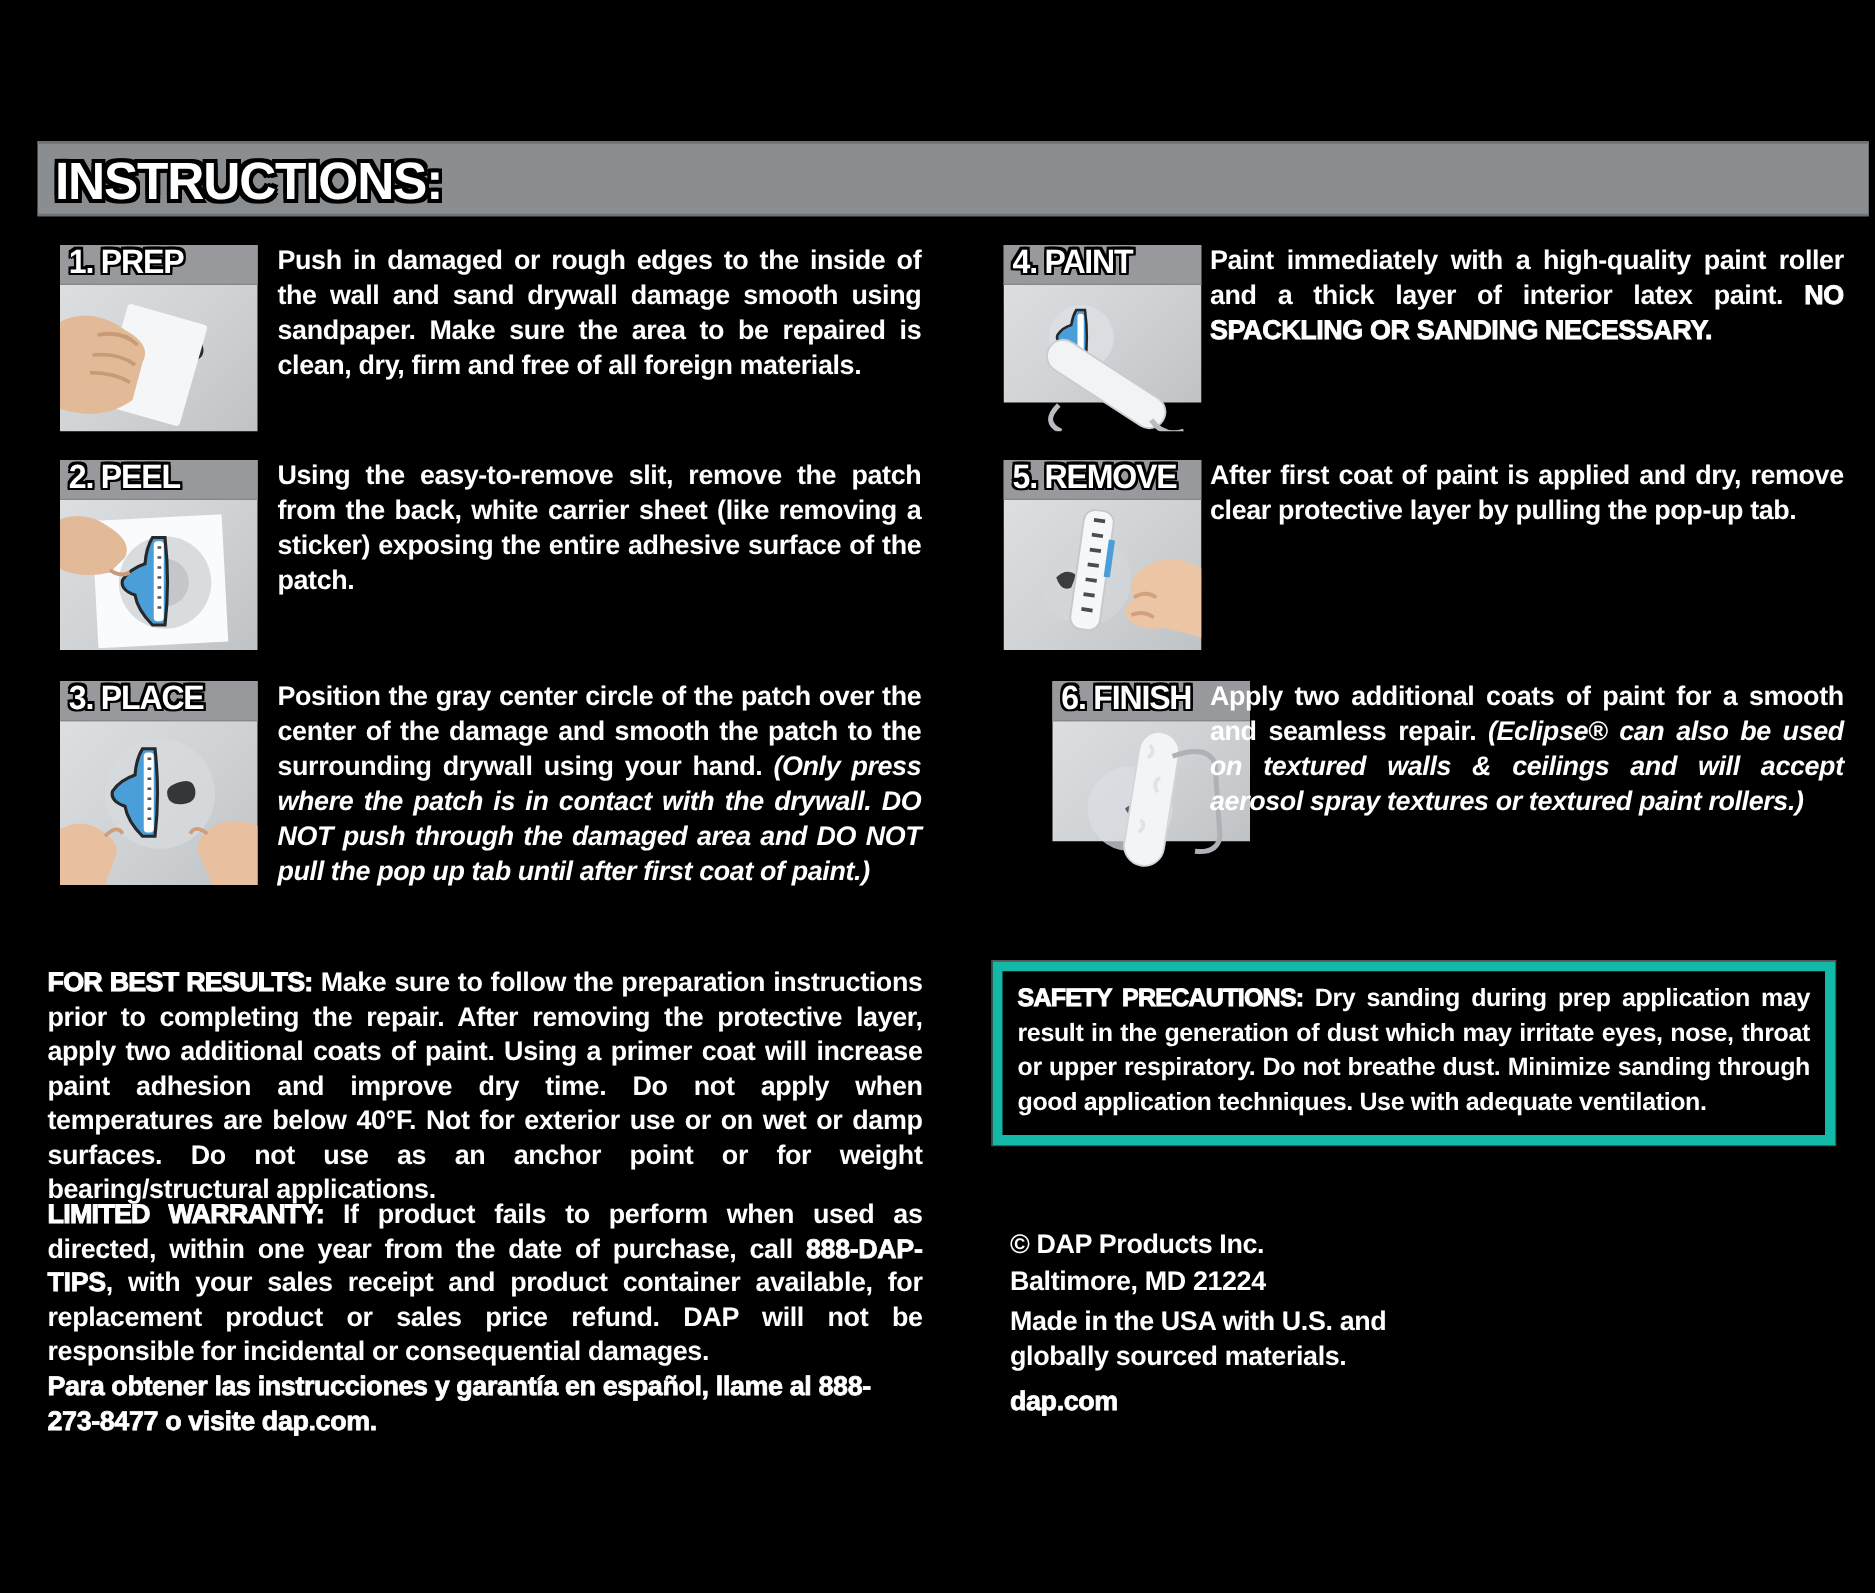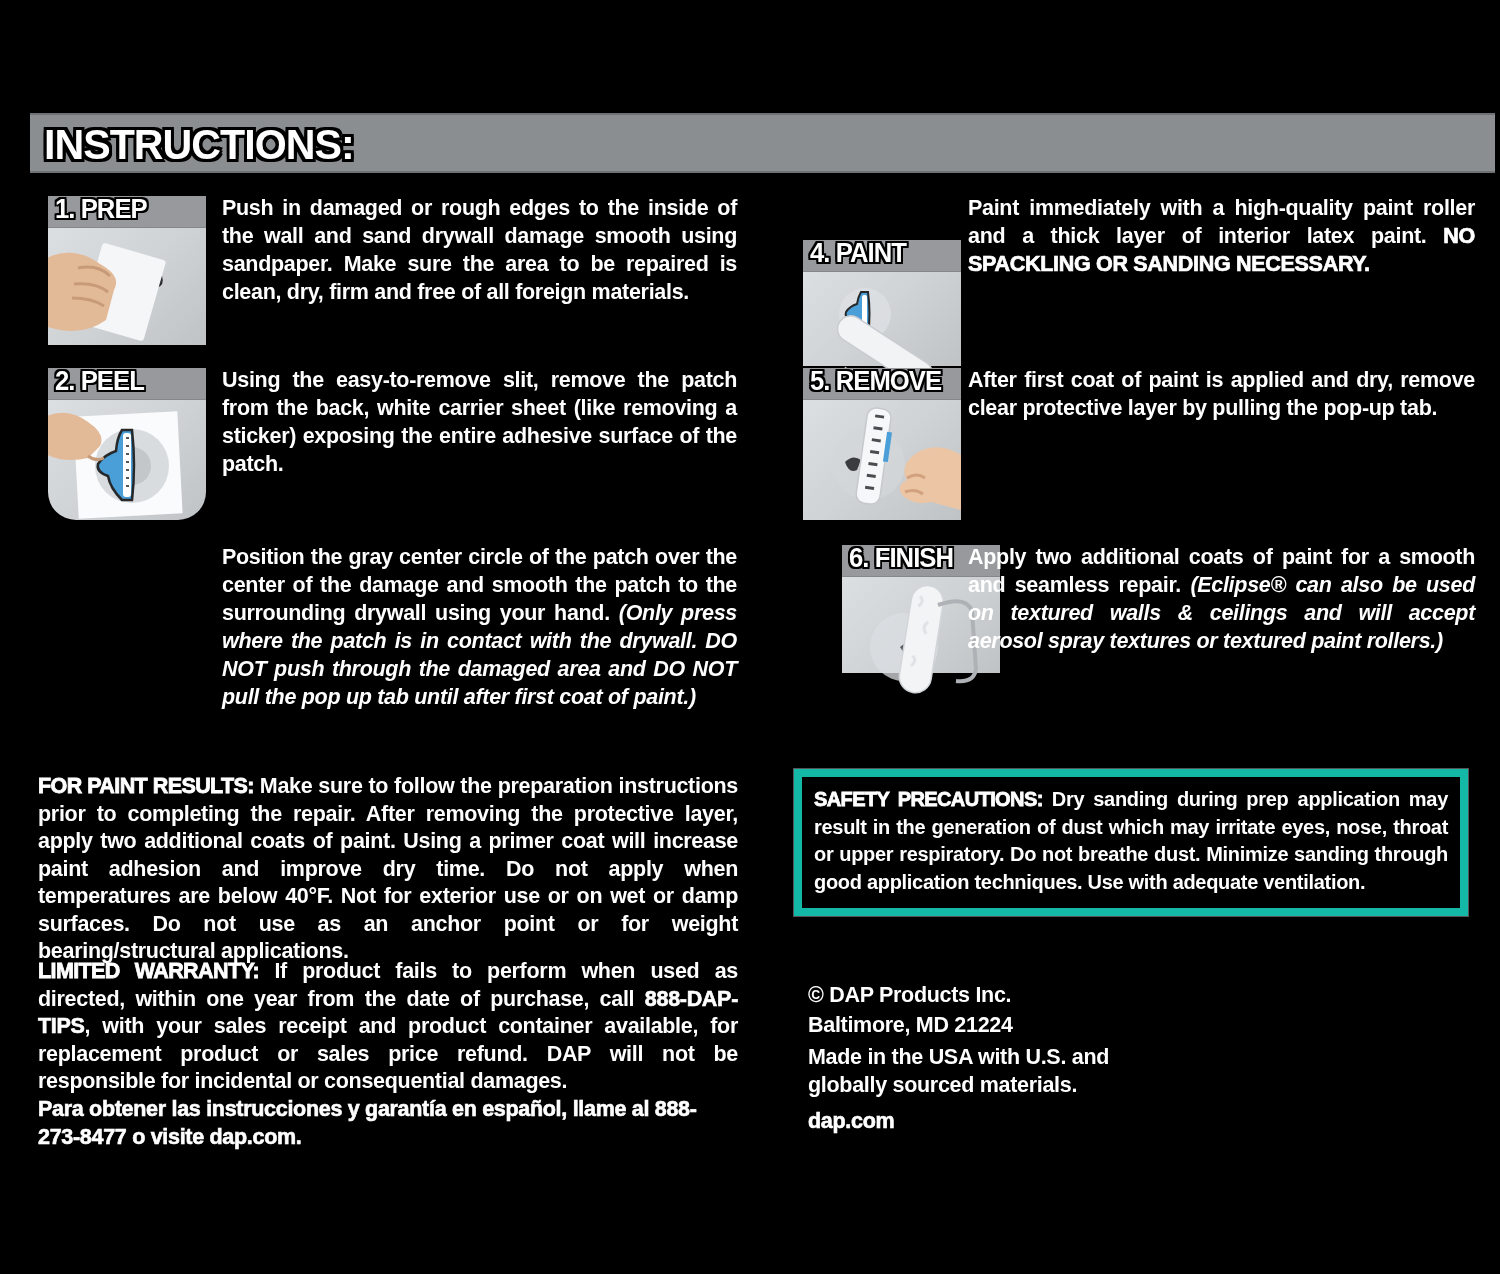--- a/index.html
+++ b/index.html
@@ -75,46 +75,61 @@
       <rect x="42" y="22" width="66" height="84" rx="3" transform="rotate(16 75 64)" fill="#f5f6f7"></rect>
       <path d="M-8,34 Q22,14 52,36 Q74,48 66,62 L58,92 Q30,112 -8,96 Z" fill="#e3ba98"></path>
       <path d="M30,40 Q50,36 62,48 M26,56 Q48,54 60,64 M24,70 Q44,70 56,78" stroke="#c89b78" stroke-width="3" fill="none"></path>
     </svg>
   </div>
 
   <div class="step-text" style="left:222px; top:194px; width:515px;">
     <span>Push in damaged or rough edges to the inside of the wall and sand drywall damage smooth using sandpaper. Make sure the area to be repaired is clean, dry, firm and free of all foreign materials.</span>
   </div>
 
-  <div class="photo" style="left:48px; top:368px; height:152px;border-radius:28px;">
+  <div class="photo" style="left:48px; top:368px; height:152px;">
     <div class="label-bar"></div>
     <div class="step-label">2. PEEL</div>
     <svg width="158" height="120" viewBox="0 0 158 120">
       <rect x="28" y="14" width="104" height="102" transform="rotate(-3 80 65)" fill="#fafbfc"></rect>
       <circle cx="84" cy="66" r="37" fill="#d0d4d7" opacity="0.8"></circle>
       <circle cx="84" cy="66" r="19" fill="#c3c7ca"></circle>
       <path d="M74,30 L84,30 Q88,66 84,100 L74,100 Q62,88 60,76 Q48,72 50,64 Q56,55 68,51 Q69,38 74,30 Z" fill="#4a9fd8" stroke="#26282a" stroke-width="2.5"></path>
       <rect x="75" y="33" width="8" height="64" rx="3" fill="#fff"></rect>
       <path d="M78,38 h3 M78,46 h3 M78,54 h3 M78,62 h3 M78,70 h3 M78,78 h3 M78,86 h3" stroke="#555" stroke-width="2"></path>
       <path d="M-6,18 Q18,6 40,22 Q58,34 52,46 L40,58 Q14,64 -6,52 Z" fill="#e3ba98"></path>
       <path d="M40,56 q8,6 16,2" stroke="#c89b78" stroke-width="3" fill="none"></path>
     </svg>
   </div>
 
   <div class="step-text" style="left:222px; top:366px; width:515px;">
     <span>Using the easy-to-remove slit, remove the patch from the back, white carrier sheet (like removing a sticker) exposing the entire adhesive surface of the patch.</span>
   </div>
 
+  <div class="photo" style="left:48px; top:545px; height:163px;">
+    <div class="label-bar"></div>
+    <div class="step-label">3. PLACE</div>
+    <svg width="158" height="131" viewBox="0 0 158 131">
+      <circle cx="80" cy="58" r="44" fill="#d8dbde" opacity="0.75"></circle>
+      <path d="M92,50 q14,-6 16,4 q2,10 -8,12 q-12,2 -14,-6 q-2,-7 6,-10 Z" fill="#34363a"></path>
+      <path d="M66,22 L76,22 Q80,58 76,92 L66,92 Q54,80 52,68 Q40,64 42,56 Q48,47 60,43 Q61,30 66,22 Z" fill="#4a9fd8" stroke="#26282a" stroke-width="2.5"></path>
+      <rect x="67" y="25" width="8" height="64" rx="3" fill="#fff"></rect>
+      <path d="M70,30 h3 M70,38 h3 M70,46 h3 M70,54 h3 M70,62 h3 M70,70 h3 M70,78 h3" stroke="#555" stroke-width="2"></path>
+      <path d="M-8,92 Q14,74 34,88 Q50,98 44,110 L36,131 L-8,131 Z" fill="#e8c0a0"></path>
+      <path d="M36,92 q10,-10 14,-2" stroke="#cf9f7d" stroke-width="3" fill="none"></path>
+      <path d="M166,88 Q140,72 120,86 Q106,96 112,108 L122,131 L166,131 Z" fill="#e8c0a0"></path>
+      <path d="M118,90 q-10,-8 -14,0" stroke="#cf9f7d" stroke-width="3" fill="none"></path>
+    </svg>
+  </div>
 
   <div class="step-text" style="left:222px; top:543px; width:515px;">
     <span>Position the gray center circle of the patch over the center of the damage and smooth the patch to the surrounding drywall using your hand.</span>
     <i>(Only press where the patch is in contact with the drywall. DO NOT push through the damaged area and DO NOT pull the pop up tab until after first coat of paint.)</i>
   </div>
 
-  <div class="photo" style="left:803px; top:196px; height:126px;margin-top:44px;">
+  <div class="photo" style="left:803px; top:196px; height:126px;">
     <div class="label-bar"></div>
     <div class="step-label">4. PAINT</div>
     <svg width="158" height="117" viewBox="0 0 158 117">
       <circle cx="62" cy="42" r="26" fill="#dde0e3" opacity="0.8"></circle>
       <path d="M58,20 L65,20 Q68,42 65,64 L58,64 Q50,56 49,48 Q41,45 43,40 Q47,34 54,32 Q55,25 58,20 Z" fill="#4a9fd8" stroke="#26282a" stroke-width="2"></path>
       <rect x="59" y="23" width="5" height="39" rx="2" fill="#fff"></rect>
       <g transform="rotate(33 85 80)">
         <rect x="28" y="68" width="108" height="26" rx="13" fill="#f2f3f5" stroke="#c9ccd0" stroke-width="1.5"></rect>
       </g>
       <path d="M44,96 q-14,14 2,21 M118,108 q10,14 26,9" stroke="#b9bcc0" stroke-width="4" fill="none"></path>
@@ -159,21 +174,21 @@
       <path d="M96,28 q28,-10 34,6 L134,92 q-2,14 -20,12" stroke="#aeb1b5" stroke-width="4" fill="none"></path>
     </svg>
   </div>
 
   <div class="step-text" style="left:968px; top:543px; width:507px;">
     <span>Apply two additional coats of paint for a smooth and seamless repair.</span>
     <i>(Eclipse® can also be used on textured walls &amp; ceilings and will accept aerosol spray textures or textured paint rollers.)</i>
   </div>
 
   <div class="para" style="left:38px; top:773px; width:700px;">
-    <span class="lead">FOR PAINT RESULTS:</span>
+    <span class="lead">FOR BEST RESULTS:</span>
     <span>Make sure to follow the preparation instructions prior to completing the repair. After removing the protective layer, apply two additional coats of paint. Using a primer coat will increase paint adhesion and improve dry time. Do not apply when temperatures are below 40°F. Not for exterior use or on wet or damp surfaces. Do not use as an anchor point or for weight bearing/structural applications.</span>
   </div>
 
   <div class="para" style="left:38px; top:958px; width:700px;">
     <span class="lead">LIMITED WARRANTY:</span>
     <span>If product fails to perform when used as directed, within one year from the date of purchase, call</span>
     <span class="xbold">888-DAP-TIPS</span><span>, with your sales receipt and product container available, for replacement product or sales price refund. DAP will not be responsible for incidental or consequential damages.</span>
   </div>
 
   <div class="para xbold noj" style="left:38px; top:1096px; width:700px;">

